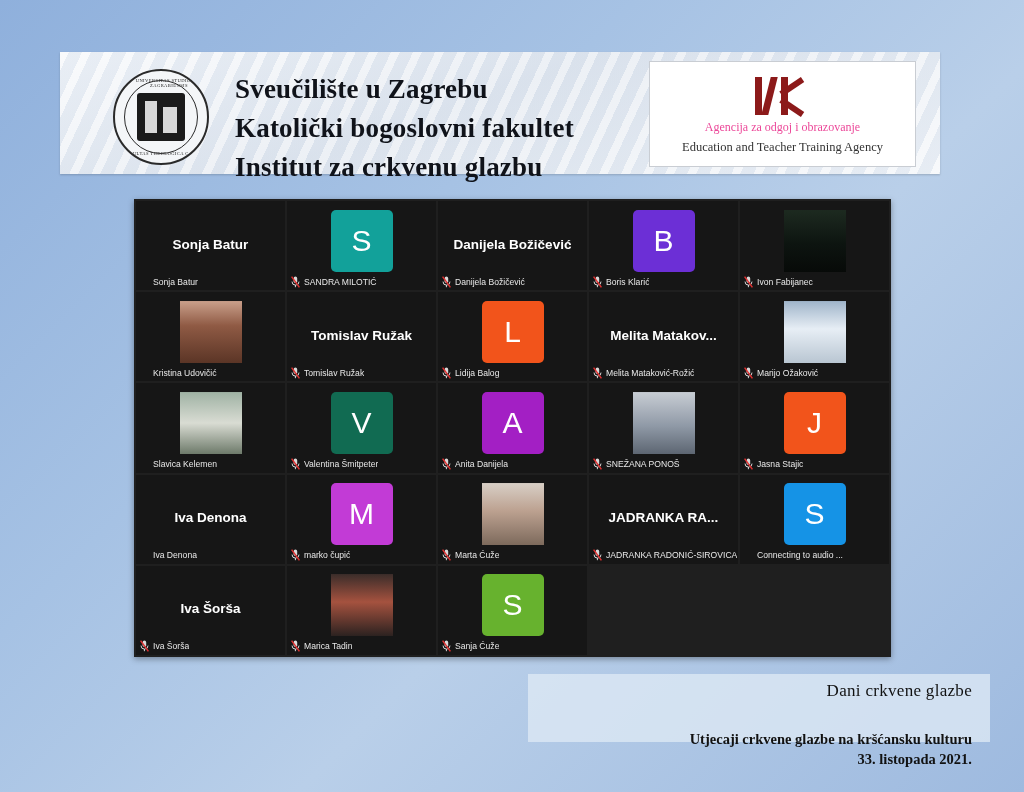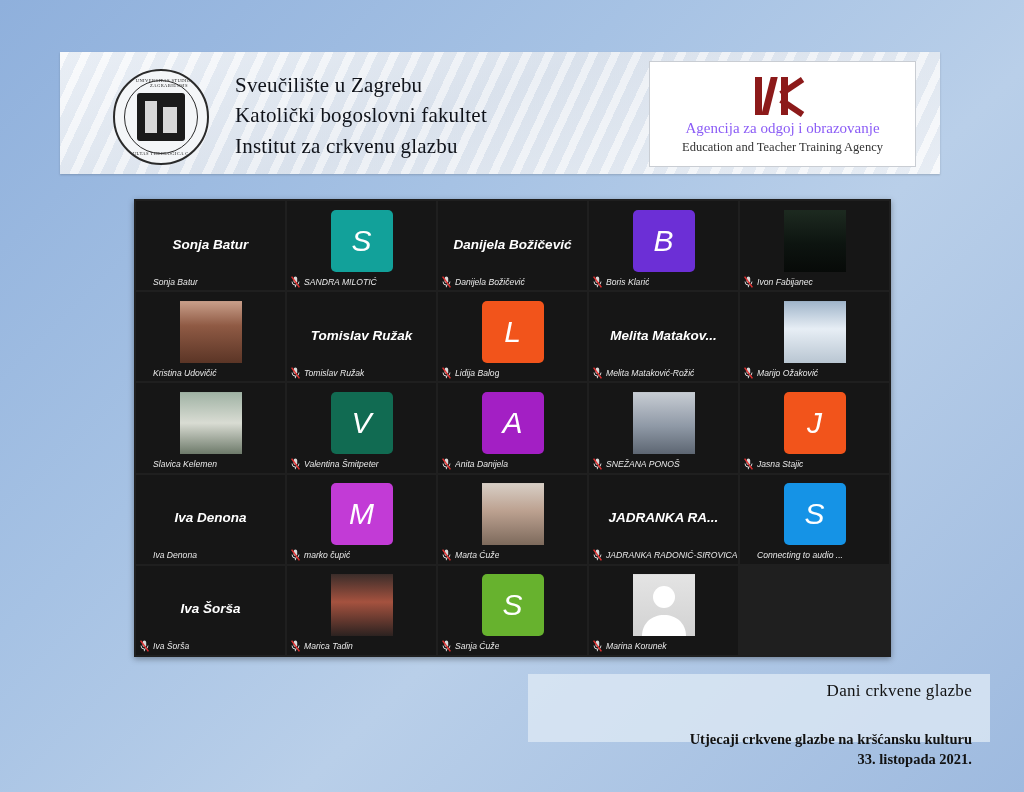--- a/index.html
+++ b/index.html
@@ -87,22 +87,22 @@
   .seal-text-bottom { bottom: 7px; }
 
   .header-titles {
     position: absolute;
     left: 175px;
     top: 18px;
     font-family: "Liberation Serif", serif;
     color: #10131a;
   }
   .header-titles div {
-    font-size: 21px;
-    font-weight: normal;
+    font-size: 27px;
+    font-weight: bold;
     line-height: 1.45;
     letter-spacing: 0.2px;
   }
 
   .agency-logo {
     position: absolute;
     right: 24px;
     top: 9px;
     width: 265px;
     height: 104px;
@@ -125,22 +125,22 @@
   .am2 { left: 15px; top: 4px; width: 7px; height: 38px; transform: skewX(-14deg); }
   .am3 { left: 30px; top: 4px; width: 7px; height: 38px; }
   .am4 { left: 30px; top: 18px; width: 26px; height: 6px; transform: rotate(-34deg); transform-origin: left center;}
   .am5 { left: 30px; top: 24px; width: 26px; height: 6px; transform: rotate(34deg); transform-origin: left center;}
   .agency-line1 {
     position: absolute;
     top: 58px;
     width: 100%;
     text-align: center;
     font-family: "Liberation Serif", serif;
-    font-size: 15px;
-    color: #8b5cf6;
+    font-size: 12px;
+    color: #ec4899;
   }
   .agency-line2 {
     position: absolute;
     top: 78px;
     width: 100%;
     text-align: center;
     font-family: "Liberation Serif", serif;
     font-size: 12.5px;
     color: #333333;
   }
@@ -162,21 +162,20 @@
     grid-template-columns: repeat(5, 1fr);
     grid-template-rows: repeat(5, 1fr);
     gap: 2px;
     width: 100%;
     height: 100%;
   }
   .tile {
     position: relative;
     background: #161616;
     overflow: hidden;
-    font-style: italic;
   }
   .tile-name-big {
     position: absolute;
     left: 0; right: 0;
     top: 50%;
     transform: translateY(-60%);
     text-align: center;
     color: #ffffff;
     font-size: 13.5px;
     font-weight: bold;
@@ -596,39 +595,20 @@
             <svg width="9" height="12" viewBox="0 0 9 12" xmlns="http://www.w3.org/2000/svg">
               <rect x="2.6" y="0.6" width="3.6" height="6.4" rx="1.8" fill="#d9d9d9"></rect>
               <path d="M1 5.6a3.5 3.5 0 0 0 7 0" stroke="#d9d9d9" stroke-width="1" fill="none"></path>
               <line x1="4.4" y1="9" x2="4.4" y2="11.2" stroke="#d9d9d9" stroke-width="1"></line>
               <line x1="0.6" y1="0.6" x2="8.4" y2="11.4" stroke="#e03131" stroke-width="1.5"></line>
             </svg>
           </span>
           <span class="tile-label">Sanja Ćuže</span>
         </div>
       </div>
-      <div class="tile">
-        <div class="avatar-photo">
-          <div class="photo-fill" style="background: linear-gradient(rgb(228, 228, 228) 0%, rgb(210, 210, 210) 100%);"><svg viewBox="0 0 62 62" width="62" height="62">
-              <circle cx="31" cy="23" r="11" fill="#ffffff"></circle>
-              <path d="M9 62c0-13 10-21 22-21s22 8 22 21z" fill="#ffffff"></path>
-            </svg></div>
-        </div>
-        <div class="tile-footer">
-          <span class="mic-muted">
-            <svg width="9" height="12" viewBox="0 0 9 12" xmlns="http://www.w3.org/2000/svg">
-              <rect x="2.6" y="0.6" width="3.6" height="6.4" rx="1.8" fill="#d9d9d9"></rect>
-              <path d="M1 5.6a3.5 3.5 0 0 0 7 0" stroke="#d9d9d9" stroke-width="1" fill="none"></path>
-              <line x1="4.4" y1="9" x2="4.4" y2="11.2" stroke="#d9d9d9" stroke-width="1"></line>
-              <line x1="0.6" y1="0.6" x2="8.4" y2="11.4" stroke="#e03131" stroke-width="1.5"></line>
-            </svg>
-          </span>
-          <span class="tile-label">Marina Korunek</span>
-        </div>
-      </div>
     </div>
 </div>
 
 <div class="footer-caption">
   <div class="fc1">Dani crkvene glazbe</div>
   <div class="fc2">Utjecaji crkvene glazbe na kršćansku kulturu</div>
   <div class="fc3">33. listopada 2021.</div>
 </div>
 
 </body></html>

